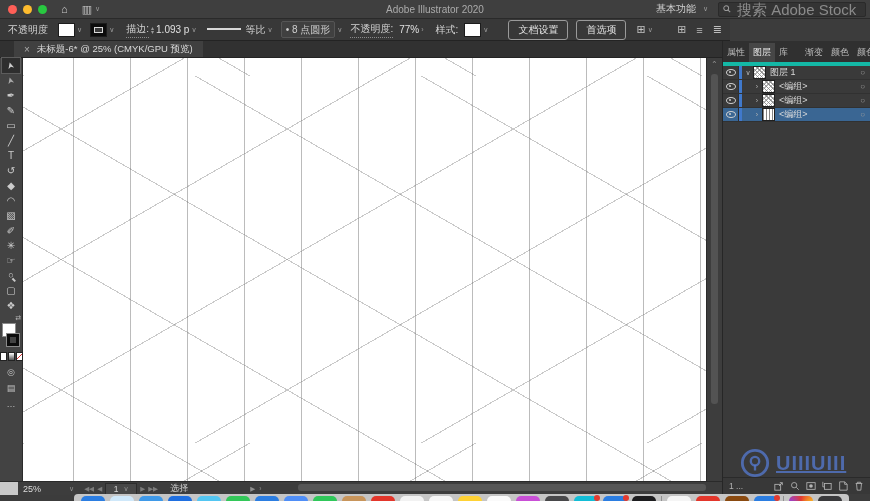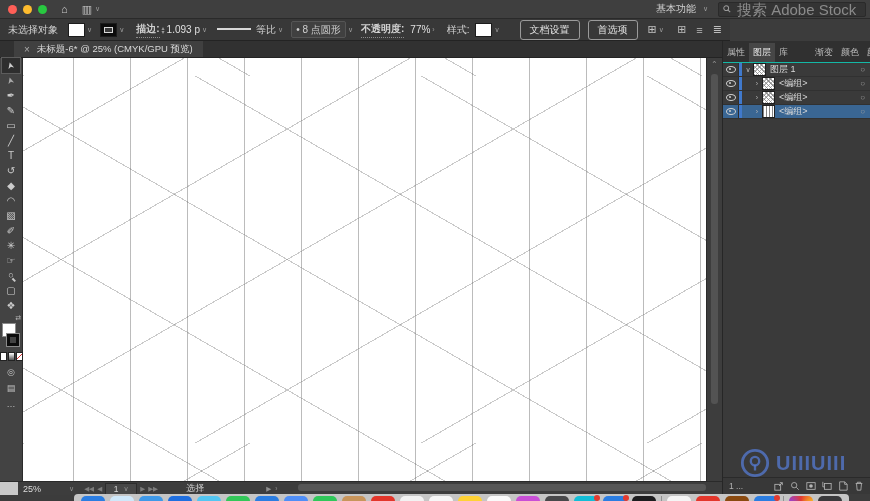--- a/index.html
+++ b/index.html
@@ -20,21 +20,21 @@
              display:flex;align-items:center;gap:4px;padding:0 4px;margin-right:4px;}
   .searchbox svg{flex:0 0 auto;}
   .searchbox input{background:transparent;border:none;outline:none;color:#cfcfcf;font-size:15px;width:100%;
                    font-family:inherit;}
   .searchbox input::placeholder{color:#8a8a8a;}
   
   .controlbar{position:absolute;top:19px;left:0;width:722px;height:21px;background:#383838;
               border-bottom:1px solid #232323;display:flex;align-items:center;padding-left:8px;
               font-size:10px;white-space:nowrap;}
   .cb-label{color:#d2d2d2;}
-  .dotted{border-bottom:1px dotted #8a8a8a;padding-bottom:1px;font-weight:bold;}
+  .dotted{border-bottom:1px dotted #8a8a8a;padding-bottom:1px;}
   .swatch{width:15px;height:12px;background:#fff;border:1px solid #1c1c1c;display:inline-block;}
   .swatch.stroke{background:#3a3a3a;box-shadow:inset 0 0 0 3px #0c0c0c, inset 0 0 0 4px #d9d9d9;}
   .chev{color:#9a9a9a;font-size:7px;margin:0 2px 0 2px;}
   .stepper{display:inline-flex;flex-direction:column;line-height:4px;font-size:6px;color:#9a9a9a;margin:0 2px;}
   .cb-val{color:#e0e0e0;}
   .profile-line{display:inline-block;width:34px;height:0;border-top:2px solid #d8d8d8;margin:0 5px 2px 2px;vertical-align:middle;}
   .dd-box{display:inline-flex;align-items:center;border:1px solid #555;background:#404040;height:15px;padding:0 4px;border-radius:2px;}
   .cb-btn{border:1px solid #9a9a9a;border-radius:3px;padding:2px 9px;color:#e3e3e3;background:transparent;
           font-size:10px;font-family:inherit;margin:0 4px;}
   .sp6{width:6px;flex:0 0 auto}.sp10{width:10px;flex:0 0 auto}.sp14{width:14px;flex:0 0 auto}
@@ -78,32 +78,32 @@
   .vthumb{position:absolute;top:16px;left:4px;width:7px;height:330px;background:#535353;border-radius:3px;}
   
   .statusbar{position:absolute;top:481px;left:0;width:722px;height:13px;background:#3d3d3d;
              border-top:1px solid #2a2a2a;display:flex;align-items:center;font-size:9px;color:#c9c9c9;}
   .status-corner{width:18px;height:13px;background:#c9c9c9;flex:0 0 auto;}
   .sb-zoom{margin-left:5px;width:46px;color:#dcdcdc;}
   .sb-chev{color:#8f8f8f;font-size:7px;}
   .sb-nav{display:flex;align-items:center;gap:3px;margin-left:10px;color:#7c7c7c;font-size:6.5px;}
   .sb-field{min-width:24px;height:10px;background:#474747;border:1px solid #2c2c2c;color:#d5d5d5;
             font-size:8.5px;display:flex;align-items:center;justify-content:center;gap:5px;padding:0 3px;}
-  .sb-status{margin-left:28px;color:#cfcfcf;}
+  .sb-status{margin-left:12px;color:#cfcfcf;}
   .hthumb{position:absolute;left:298px;top:484px;width:408px;height:7px;background:#565656;border-radius:3px;}
   .hscroll-arrows{margin-left:62px;color:#8f8f8f;font-size:6.5px;display:flex;gap:4px;}
   
   .panel{position:absolute;top:41px;left:722px;width:148px;height:453px;background:#3a3a3a;
          border-left:1px solid #262626;box-sizing:border-box;}
   .panel-tabs{height:21px;background:#303030;display:flex;align-items:flex-end;font-size:9px;
               color:#bdbdbd;overflow:hidden;white-space:nowrap;}
   .ptab{padding:3px 4px;flex:0 0 auto;}
   .ptab.active{background:#464646;color:#e8e8e8;}
-  .ptab.gap{margin-left:19px;}
-  .layer-rows{border-top:1px solid #14b8a6;}
+  .ptab.gap{margin-left:9px;}
+  .layer-rows{border-top:4px solid #14b8a6;}
   .layer-row{height:13px;display:flex;align-items:center;border-bottom:1px solid #313131;position:relative;}
   .layer-row.selected{background:#3a6693;}
   .eye-cell{width:15px;height:13px;border-right:1px solid #2f2f2f;display:flex;align-items:center;justify-content:center;flex:0 0 auto;}
   .eye{width:8px;height:5px;border:1px solid #cfcfcf;border-radius:50%;position:relative;}
   .eye::after{content:'';position:absolute;left:2px;top:0.5px;width:2.5px;height:2.5px;border-radius:50%;background:#cfcfcf;}
   .accent{width:3px;height:13px;flex:0 0 auto;margin-right:1px;}
   .row-chev{font-size:7px;color:#b5b5b5;width:10px;text-align:center;flex:0 0 auto;}
   .indent{width:9px;flex:0 0 auto;}
   .thumb{width:11px;height:11px;background:#fff;border:1px solid #1f1f1f;flex:0 0 auto;}
   .thumb.hatch{background-image:repeating-linear-gradient(45deg,rgba(130,130,130,.8) 0 1px,transparent 1px 3px),
@@ -112,21 +112,21 @@
   .row-label{font-size:9px;color:#dadada;margin-left:4px;flex:1;overflow:hidden;white-space:nowrap;}
   .row-target{color:#9f9f9f;font-size:8px;margin-right:5px;flex:0 0 auto;}
   .panel-footer{position:absolute;bottom:0;left:0;right:0;height:16px;background:#383838;border-top:1px solid #2a2a2a;
                 display:flex;align-items:center;font-size:8.5px;color:#b2b2b2;}
   .pf-count{margin-left:6px;}
   .pf-icons{margin-left:auto;display:flex;gap:6px;margin-right:6px;align-items:center;}
   .pf-icons svg{display:block;}
   
   .watermark{position:absolute;left:740px;top:448px;display:flex;align-items:center;gap:6px;z-index:6;
              pointer-events:none;}
-  .wm-text{font-size:20px;font-weight:bold;letter-spacing:1px;}
+  .wm-text{font-size:20px;font-weight:bold;letter-spacing:1px;text-decoration:underline;}
   
   .dock{position:absolute;top:494px;left:74px;height:7px;display:flex;align-items:flex-start;gap:5px;
         background:rgba(209,209,209,.92);border-radius:4px 4px 0 0;padding:2px 7px;overflow:hidden;z-index:4;}
   .dock-app{width:24px;height:22px;border-radius:5px;flex:0 0 auto;position:relative;}
   .dock-app .badge{position:absolute;top:-1px;right:-2px;width:6px;height:6px;border-radius:50%;background:#e33b30;}
   .dock-divider{width:1px;height:20px;background:rgba(110,110,110,.6);flex:0 0 auto;}
   .dock-photos{background:conic-gradient(#e33b30,#f7a823,#f5e950,#52c252,#3a7de0,#9c42c8,#e33b30);}
 </style>
 </head>
 <body>
@@ -135,37 +135,38 @@
 
   <div class="titlebar">
     <div class="lights">
       <span class="light" style="background-color: rgb(255, 95, 87);"></span>
       <span class="light" style="background-color: rgb(254, 188, 46);"></span>
       <span class="light" style="background-color: rgb(40, 200, 64);"></span>
     </div>
     <span class="tb-icon">⌂</span>
     <span class="tb-icon">▥</span>
     <span class="tb-chev">∨</span>
+    <div class="tb-title">Adobe Illustrator 2020</div>
     <div class="tb-right">
       <div class="workspace">
         <span>基本功能</span>
         <span class="tb-chev">∨</span>
       </div>
       <div class="searchbox">
         <svg width="8" height="8" viewBox="0 0 10 10">
           <circle cx="4" cy="4" r="3" fill="none" stroke="#9a9a9a" stroke-width="1.3"></circle>
           <line x1="6.3" y1="6.3" x2="9" y2="9" stroke="#9a9a9a" stroke-width="1.3"></line>
         </svg>
         <input type="text" placeholder="搜索 Adobe Stock" style="">
       </div>
     </div>
   </div>
 
   <div class="controlbar">
-    <span class="cb-label">未选择对象</span>
+    <span class="cb-label">不透明度</span>
     <span class="sp10"></span>
     <span class="swatch"></span>
     <span class="chev">∨</span>
     <span class="sp6"></span>
     <span class="swatch stroke"></span>
     <span class="chev">∨</span>
     <span class="sp10"></span>
     <span class="cb-label dotted">描边:</span>
     <span class="stepper">
       <span>▴</span>

